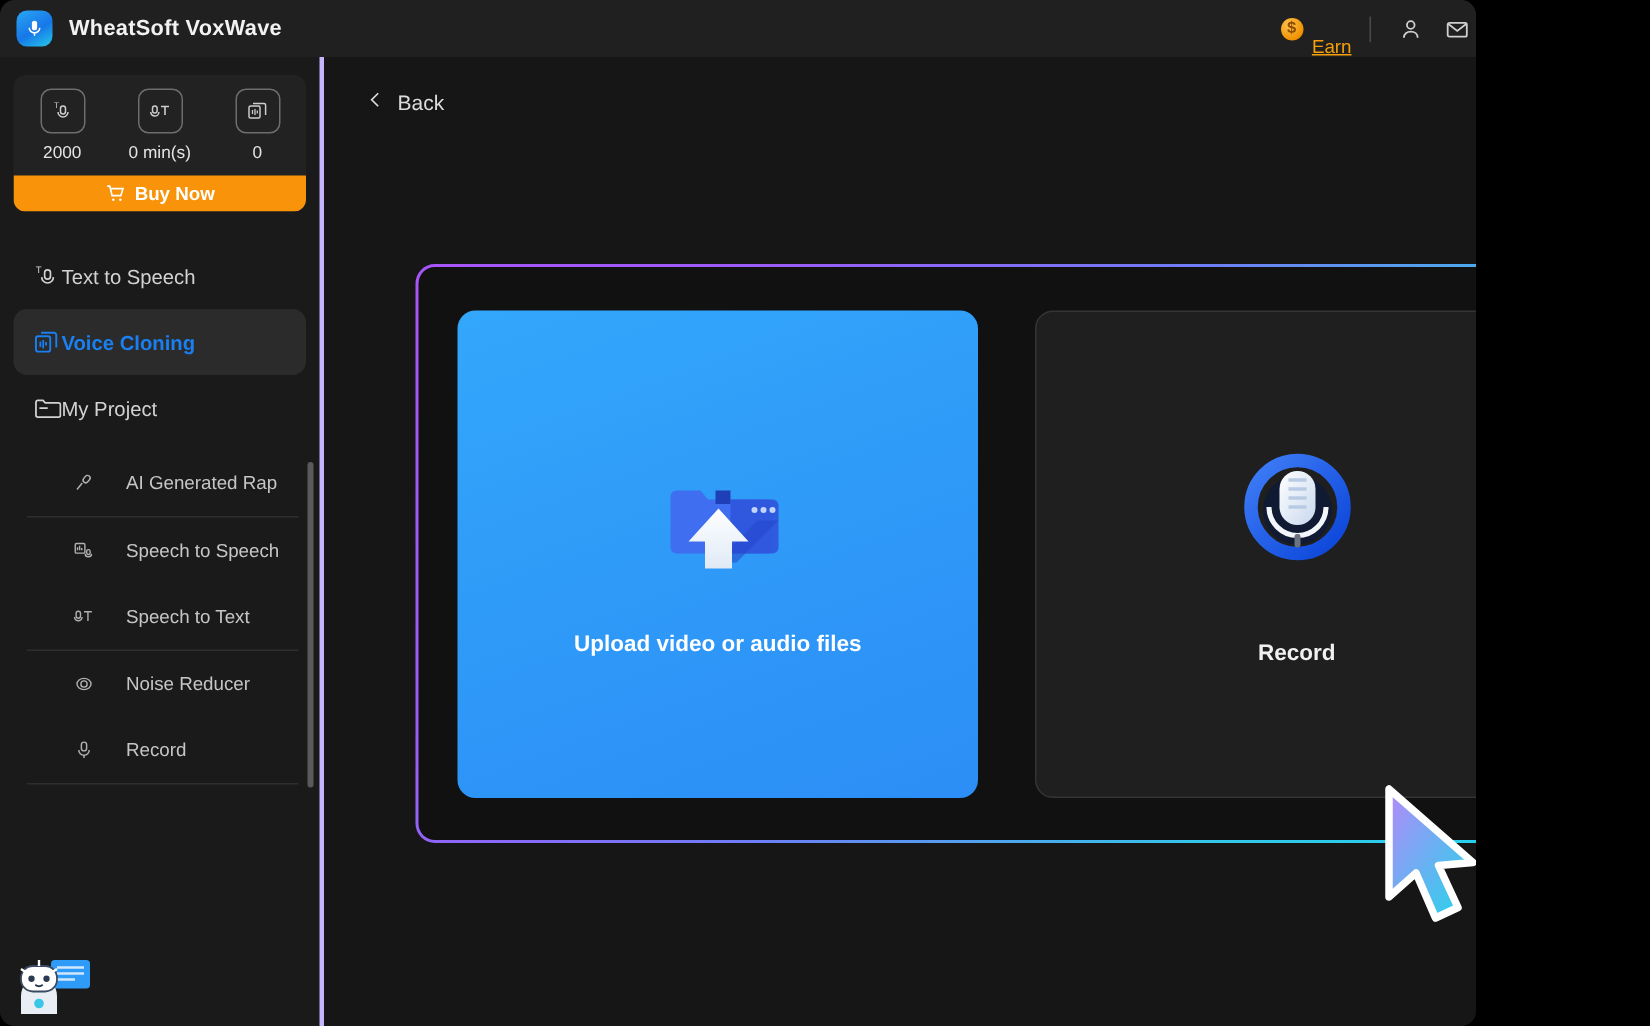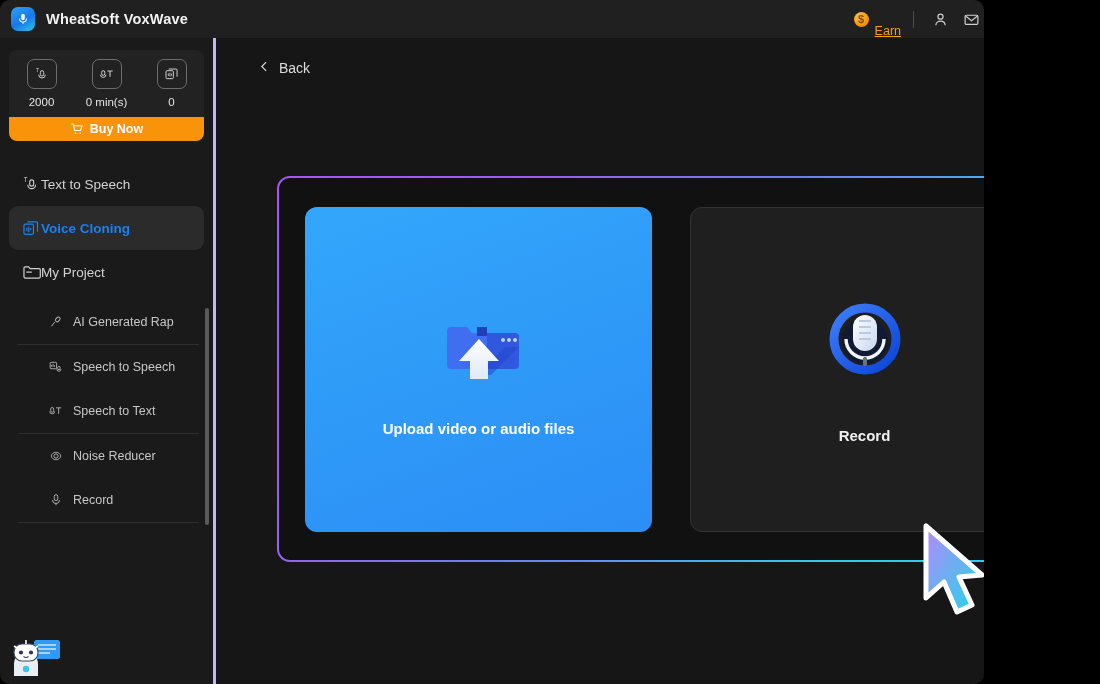--- a/index.html
+++ b/index.html
@@ -113,21 +113,21 @@
   .chev { margin-left: auto; margin-right: 12px; color: #b9b9b9; }
 
   #subnav {
     position: relative;
     margin-top: 6px;
     height: 240px;
     overflow: hidden;
   }
   .sub-item {
     display: flex; align-items: center;
-    height: 44px; padding-left: 48px; gap: 10px;
+    height: 44px; padding-left: 48px; gap: 21px;
     color: #c6c6c6; font-size: 12.5px;
   }
   .sub-ico { width: 15px; height: 15px; display: flex; align-items: center; justify-content: center; flex: none; color: #b0b0b0; }
   .sub-div { height: 1px; background: #2e2e2e; margin: 0 14px 0 18px; }
 
   #sb-track {
     position: absolute; right: 4px; top: 8px;
     width: 4px; height: 225px;
   }
   #sb-thumb {
@@ -141,21 +141,21 @@
     width: 56px; height: 44px;
   }
 
   
   #main {
     position: absolute; top: 38px; left: 216px;
     width: 884px; height: 646px;
     background: #161616;
   }
   #back {
-    position: absolute; left: 42px; top: 22px;
+    position: absolute; left: 28px; top: 22px;
     display: flex; align-items: center; gap: 8px;
     color: #dcdcdc; font-size: 14px;
   }
 
   #gradbox {
     position: absolute; left: 61px; top: 138px;
     width: 790px; height: 386px;
     border-radius: 13px;
     padding: 2px;
     background: linear-gradient(128deg, #a855f7 0%, #9b5cf6 22%, #6f7df5 48%, #34c7ea 76%, #22d3ee 100%);

